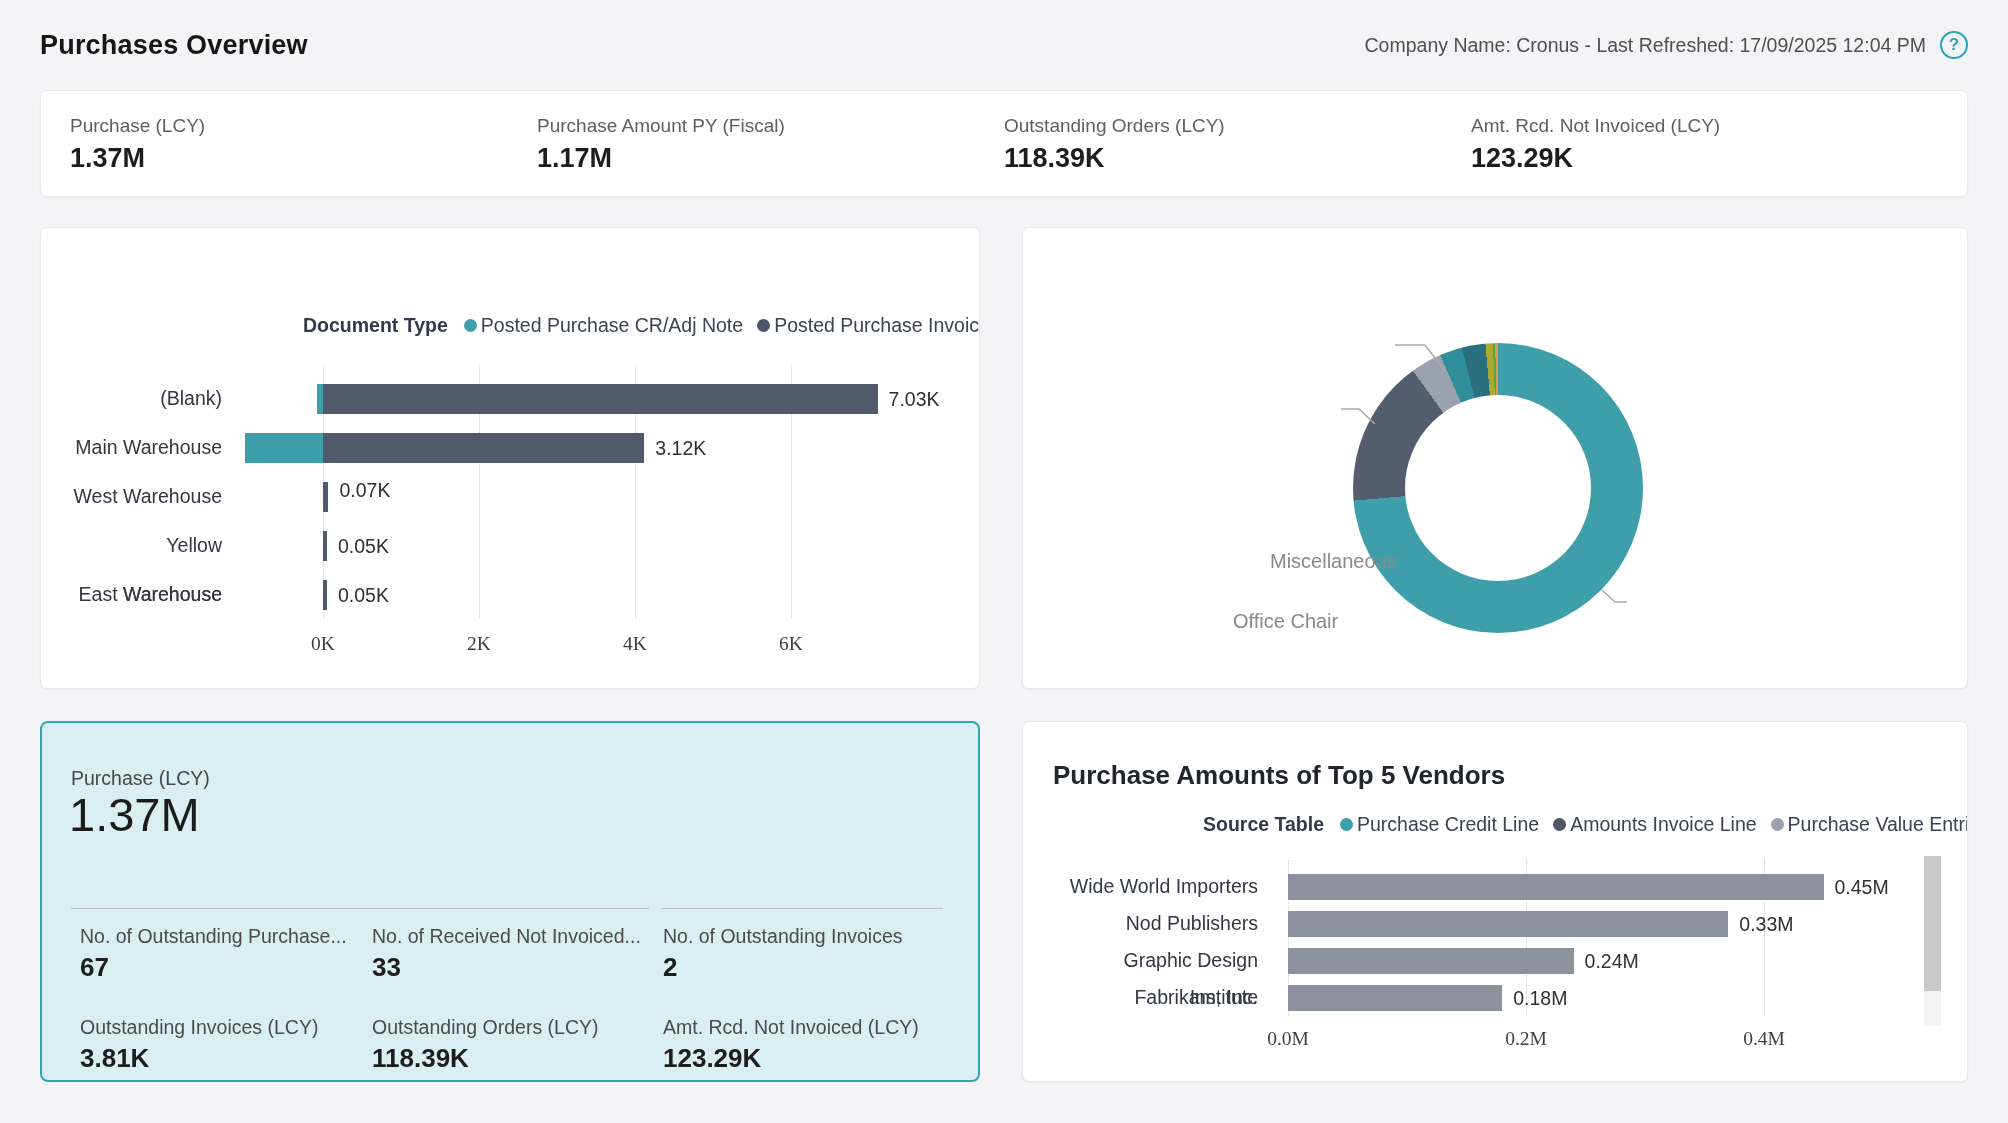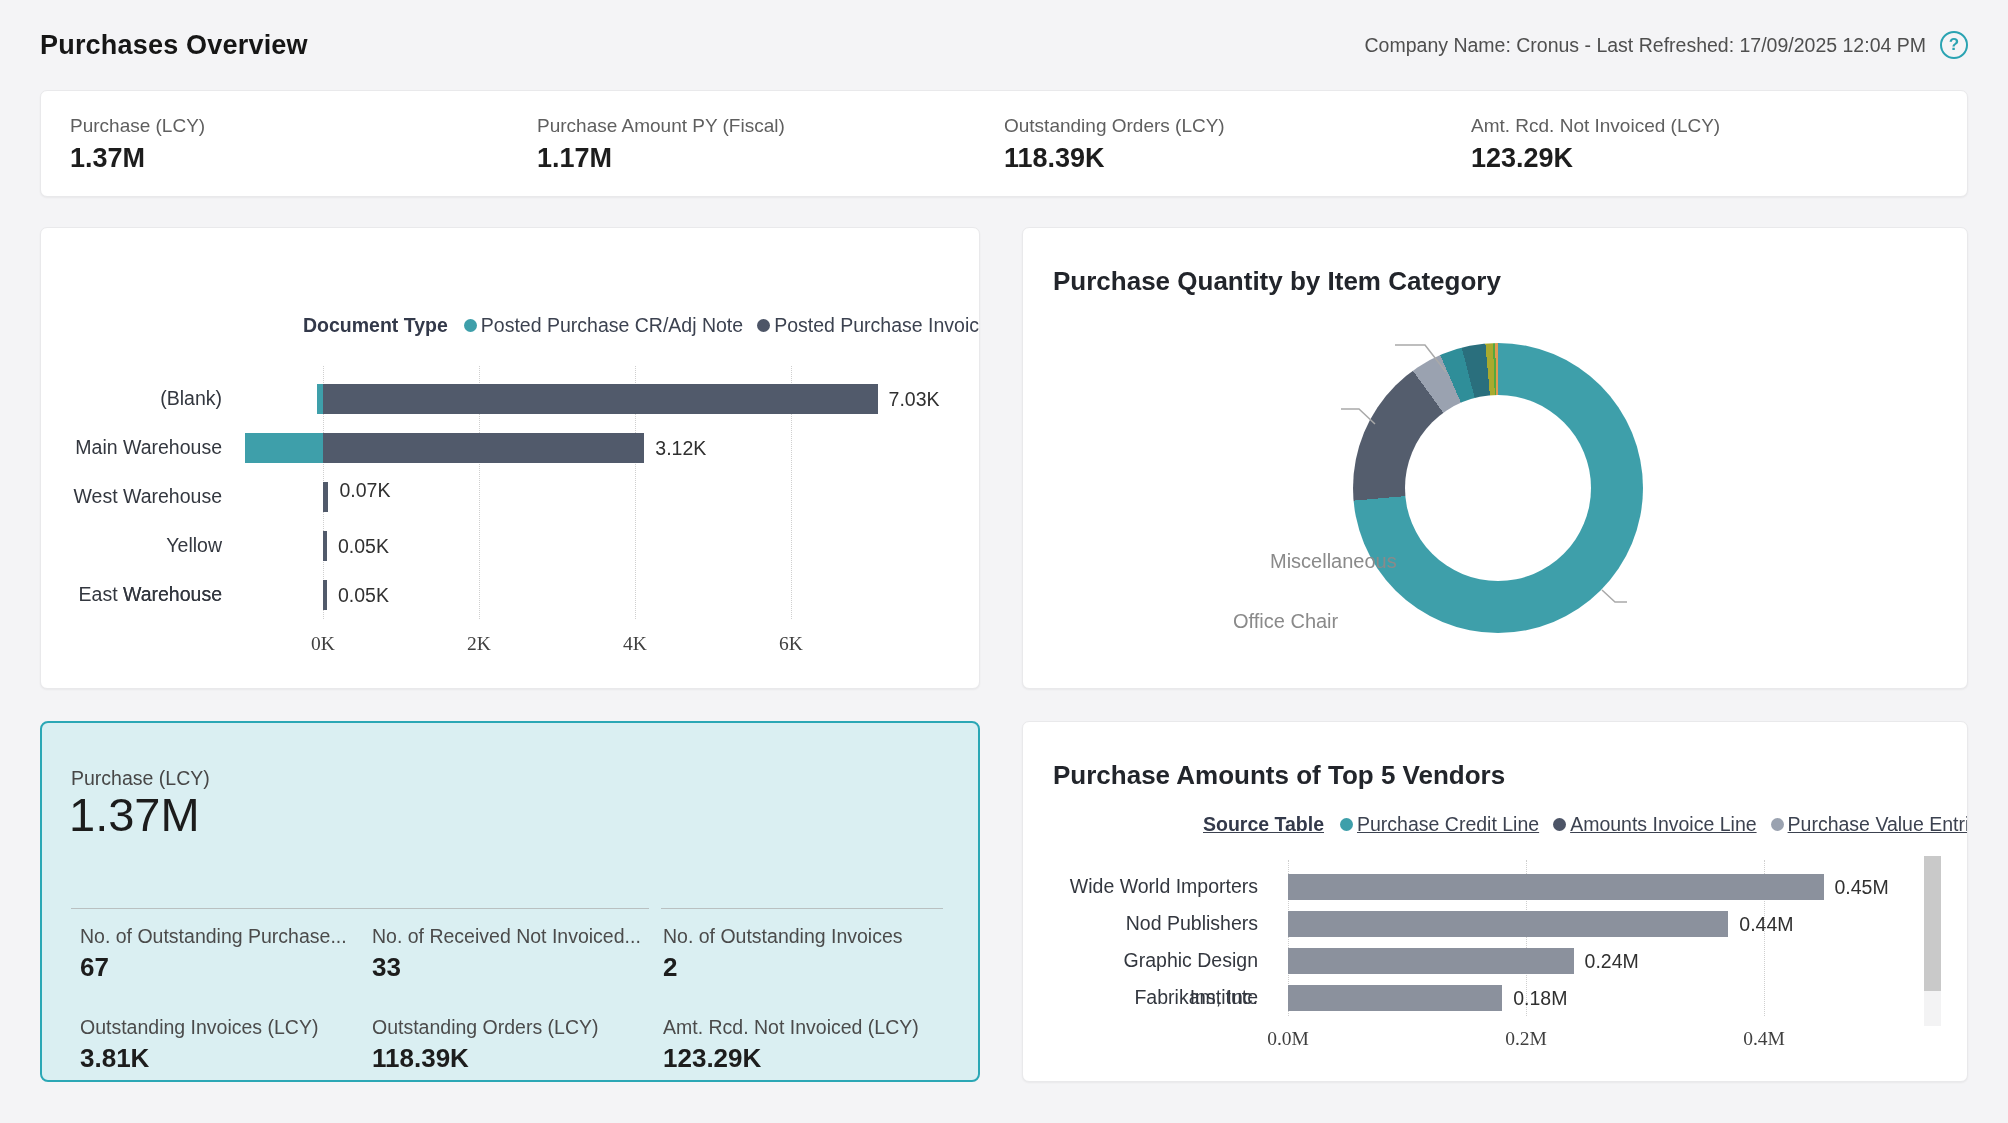--- a/index.html
+++ b/index.html
@@ -63,21 +63,21 @@
   .hl-label { position:absolute; left:29px; top:44px; font-size:19.5px; color:#474747; }
   .hl-value { position:absolute; left:27px; top:64px; font-size:47px; font-weight:400; color:#1c1c1c; }
   .hl-divider { position:absolute; left:29px; right:35px; top:185px; display:flex; gap:12px; }
   .hl-divider span { height:1px; background:#b9c0c1; display:block; }
   .hl-div-a { width:578px; } .hl-div-b { flex:1; }
   .hl-metrics { position:absolute; left:38px; top:202px; display:grid; grid-template-columns:292px 291px auto; row-gap:33px; }
   .m-label { font-size:19.5px; color:#4b4b4b; }
   .m-value { font-size:26px; font-weight:700; color:#1d1d1d; margin-top:4px; }
 
   
-  .vnd-legend { top:91px; left:180px;text-decoration:underline; }
+  .vnd-legend { top:91px; left:180px; }
   .vnd-body { position:absolute; top:146px; left:28px; display:flex; }
   .vnd-cats { width:220px; padding-right:13px; }
   .vnd-cats .cat { height:37px; line-height:37px; text-align:right; font-size:19.5px; color:#33373f; }
   .vnd-plot { position:relative; width:628px; height:148px; }
   .bar-seg2 { position:absolute; height:26px; cursor:pointer; }
   .bar-val2 { position:absolute; height:26px; line-height:26px; font-size:19.5px; color:#303030; white-space:nowrap; }
   .vnd-axis { top:306px; }
   .scrollbar { position:absolute; left:901px; top:134px; width:17px; height:170px; background:#f3f3f4; }
   .scroll-thumb { position:absolute; left:0; top:0; width:17px; height:135px; background:#c9c9c9; cursor:grab; }
 </style>
@@ -158,21 +158,20 @@
       </div>
       <div class="axis-row loc-axis" style="left:193px;">
           <div class="axis-tick" style="left: 89px;">0K</div>
           <div class="axis-tick" style="left: 245px;">2K</div>
           <div class="axis-tick" style="left: 401px;">4K</div>
           <div class="axis-tick" style="left: 557px;">6K</div>
         </div>
     </div>
 
     <div class="card">
-      <div class="card-title">Purchase Quantity by Item Category</div>
       <div class="donut" style="background: conic-gradient(rgb(62, 159, 170) 0deg, rgb(62, 159, 170) 265deg, rgb(84, 93, 109) 265deg, rgb(84, 93, 109) 324deg, rgb(154, 162, 176) 324deg, rgb(154, 162, 176) 336.5deg, rgb(47, 142, 153) 336.5deg, rgb(47, 142, 153) 345.5deg, rgb(42, 111, 125) 345.5deg, rgb(42, 111, 125) 355deg, rgb(169, 170, 46) 355deg, rgb(169, 170, 46) 358deg, rgb(86, 168, 60) 358deg, rgb(86, 168, 60) 358.9deg, rgb(224, 155, 82) 358.9deg, rgb(224, 155, 82) 360deg);">
         <div class="donut-hole"></div>
       </div>
       <svg class="callout-svg" width="946" height="462">
         <polyline points="372,117 402,117 423,144" fill="none" stroke="#a9a9a9" stroke-width="1.5"></polyline>
         <polyline points="318,181 336,181 352,196" fill="none" stroke="#a9a9a9" stroke-width="1.5"></polyline>
         <polyline points="579,362 592,374 604,374" fill="none" stroke="#a9a9a9" stroke-width="1.5"></polyline>
       </svg>
       <div class="callout co-misc">Miscellaneous</div>
       <div class="callout co-chair">Office Chair</div>
@@ -240,21 +239,21 @@
             <div class="cat">Graphic Design Institute</div>
             <div class="cat">Fabrikam, Inc.</div>
           </div>
         <div class="vnd-plot">
             <div class="grid-v" style="left: 17px;"></div>
             <div class="grid-v" style="left: 255px;"></div>
             <div class="grid-v" style="left: 493px;"></div>
             <div class="bar-seg2" style="background: rgb(139, 145, 157); left: 17px; width: 535.5px; top: 5.5px;"></div>
             <div class="bar-val2" style="left: 563.5px; top: 5.5px;">0.45M</div>
             <div class="bar-seg2" style="background: rgb(139, 145, 157); left: 17px; width: 440.3px; top: 42.5px;"></div>
-            <div class="bar-val2" style="left: 468.3px; top: 42.5px;">0.44M</div>
+            <div class="bar-val2" style="left: 468.3px; top: 42.5px;">0.33M</div>
             <div class="bar-seg2" style="background: rgb(139, 145, 157); left: 17px; width: 285.6px; top: 79.5px;"></div>
             <div class="bar-val2" style="left: 313.6px; top: 79.5px;">0.24M</div>
             <div class="bar-seg2" style="background: rgb(139, 145, 157); left: 17px; width: 214.2px; top: 116.5px;"></div>
             <div class="bar-val2" style="left: 242.2px; top: 116.5px;">0.18M</div>
           </div>
       </div>
       <div class="axis-row vnd-axis" style="left:248px;">
           <div class="axis-tick" style="left: 17px;">0.0M</div>
           <div class="axis-tick" style="left: 255px;">0.2M</div>
           <div class="axis-tick" style="left: 493px;">0.4M</div>

